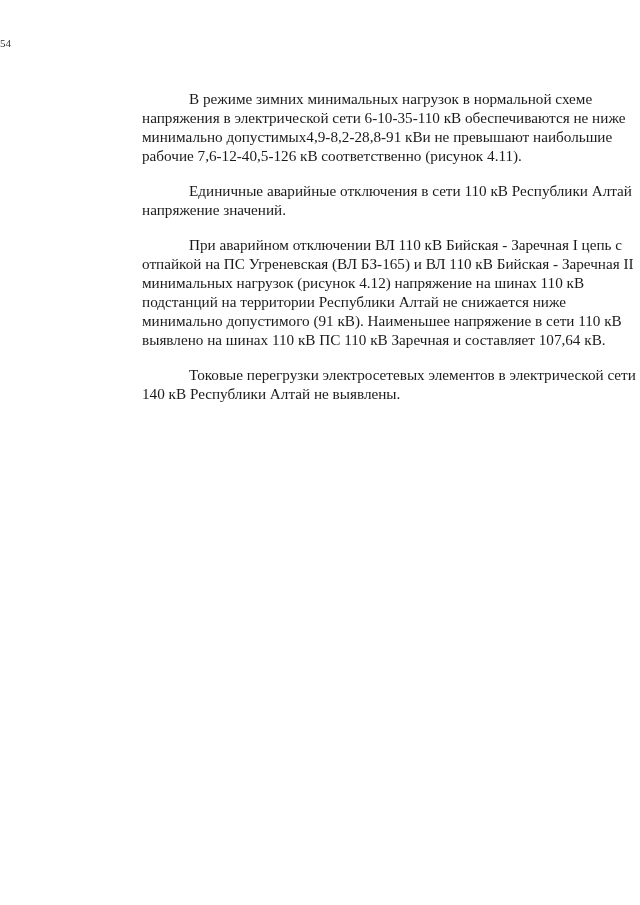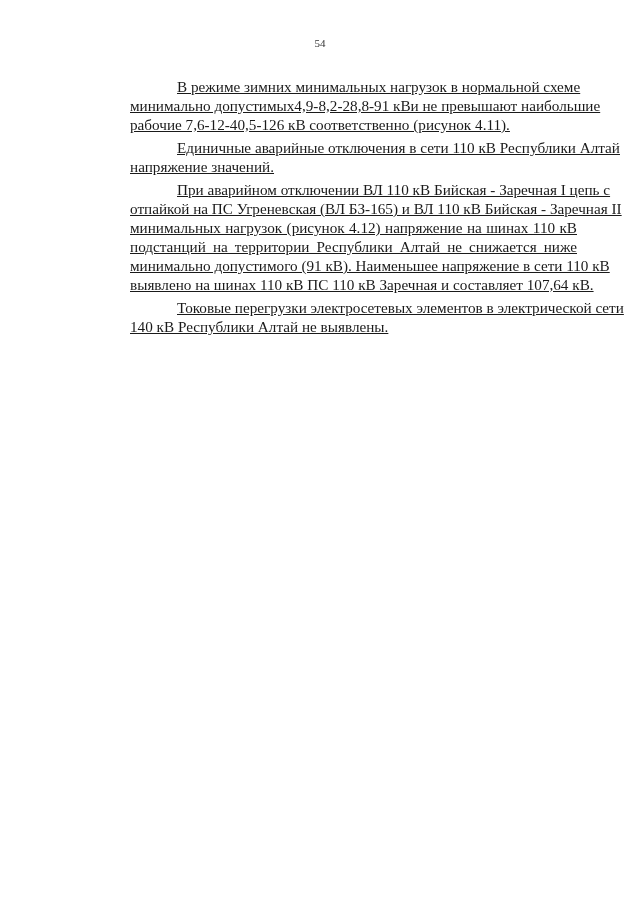--- a/index.html
+++ b/index.html
@@ -13,37 +13,36 @@
       position: relative;
       overflow: hidden;
       font-family: "Liberation Serif", "DejaVu Serif", serif;
       color: #1a1a1a;
     }
     .page-number {
       position: absolute;
       top: 37px;
       left: 0;
       width: 640px;
-      text-align: center;
+      text-align: left;
       font-size: 11px;
       color: #333;
     }
     .body-text {
       position: absolute;
       top: 73px;
       left: 79px;
       width: 502px;
       font-size: 15.2px;
       line-height: 19px;
     }
     .para {
-      margin: 4px;
+      margin: 16px;
       text-indent: 47px;
       text-align: justify;
-      text-decoration: underline;
     }
     .line {
       display: block;
       text-align: justify;
       text-align-last: justify;
       white-space: nowrap;
       height: 19px;
     }
     .line.last {
       text-align-last: left;
@@ -53,20 +52,21 @@
     }
   </style>
 </head>
 <body>
 
 <div class="page-number">54</div>
 
 <div class="body-text">
   <div class="para">
     <span class="line first">В режиме зимних минимальных нагрузок в нормальной схеме</span>
+    <span class="line">напряжения в электрической сети 6-10-35-110 кВ обеспечиваются не ниже</span>
     <span class="line">минимально допустимых4,9-8,2-28,8-91 кВи не превышают наибольшие</span>
     <span class="line last">рабочие 7,6-12-40,5-126 кВ соответственно (рисунок 4.11).</span>
   </div>
   <div class="para">
     <span class="line first">Единичные аварийные отключения в сети 110 кВ Республики Алтай</span>
     <span class="line last">напряжение значений.</span>
   </div>
   <div class="para">
     <span class="line first">При аварийном отключении ВЛ 110 кВ Бийская - Заречная I цепь с</span>
     <span class="line">отпайкой на ПС Угреневская (ВЛ БЗ-165) и ВЛ 110 кВ Бийская - Заречная II</span>

